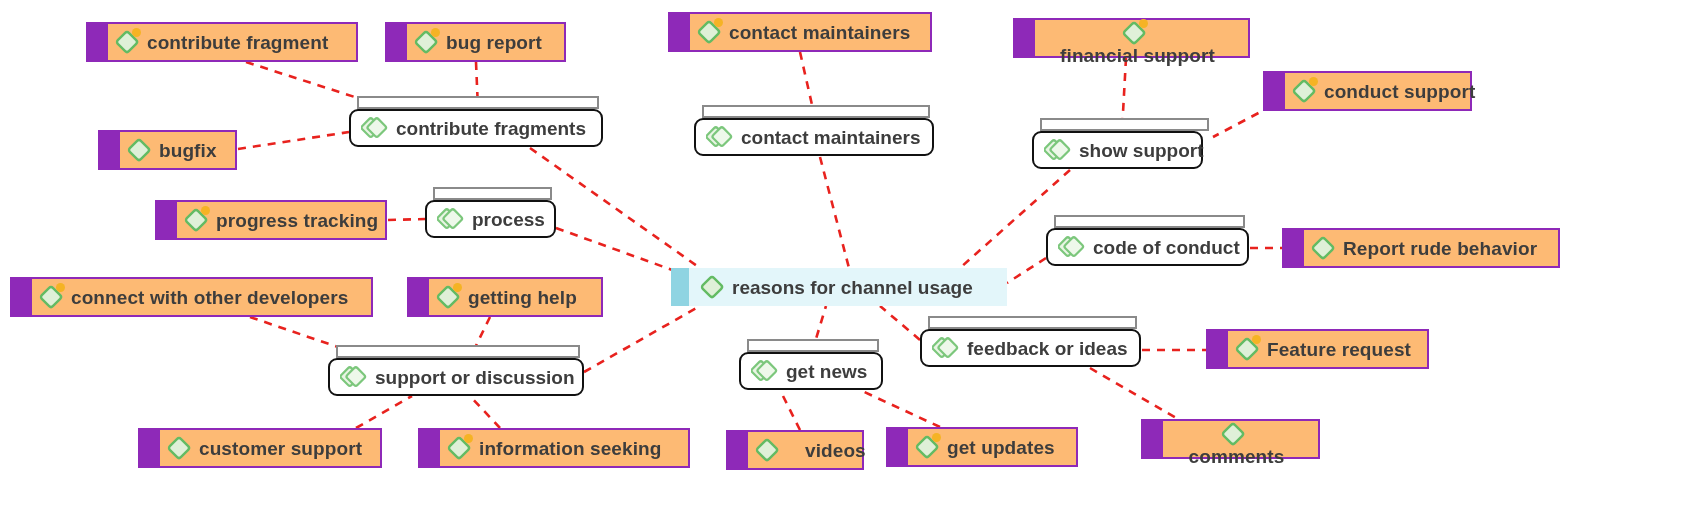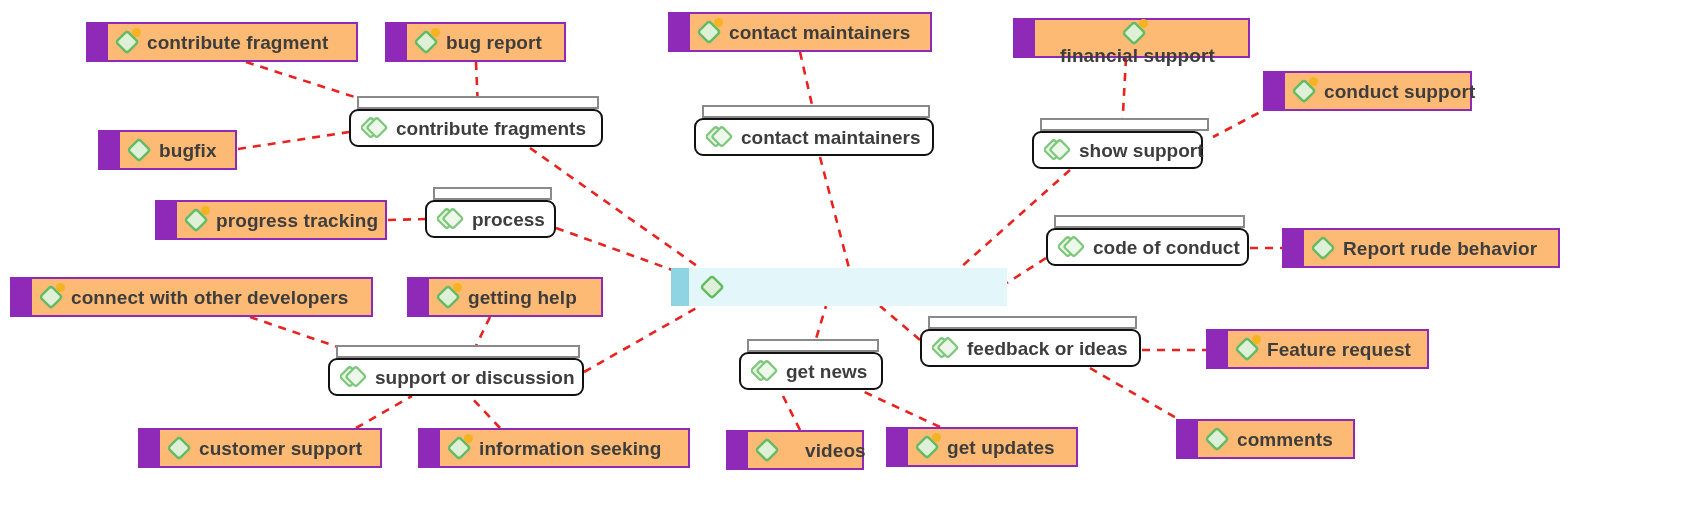--- a/index.html
+++ b/index.html
@@ -119,20 +119,21 @@
       <line x1="1090" y1="368" x2="1178" y2="419" stroke="#e8221e" stroke-width="2.6" stroke-dasharray="8 7" stroke-linecap="butt"></line>
     </svg>
   <div id="nodes">
       <div class="root" style="left: 689px; top: 268px; width: 318px;">
         <span class="bar"></span>
         <span class="ico">
           <svg width="26" height="26" viewBox="0 0 26 26">
             <rect x="5.2" y="5.2" width="15.6" height="15.6" rx="2.6" transform="rotate(45 13 13)" fill="#dff0d8" stroke="#63bb63" stroke-width="2.4"></rect>
           </svg>
         </span>
+        <span class="lbl">reasons for channel usage</span>
       </div>
       <div class="leaf" style="left: 108px; top: 22px; width: 250px;">
         <span class="bar"></span>
         <span class="ico">
           <svg width="26" height="26" viewBox="0 0 26 26">
             <rect x="5.2" y="5.2" width="15.6" height="15.6" rx="2.6" transform="rotate(45 13 13)" fill="#dff0d8" stroke="#63bb63" stroke-width="2.4"></rect>
           </svg>
           <span class="dot"></span>
         </span>
         <span class="lbl">contribute fragment</span>
@@ -346,21 +347,21 @@
       <div class="leaf" style="left: 908px; top: 427px; width: 170px;">
         <span class="bar"></span>
         <span class="ico">
           <svg width="26" height="26" viewBox="0 0 26 26">
             <rect x="5.2" y="5.2" width="15.6" height="15.6" rx="2.6" transform="rotate(45 13 13)" fill="#dff0d8" stroke="#63bb63" stroke-width="2.4"></rect>
           </svg>
           <span class="dot"></span>
         </span>
         <span class="lbl">get updates</span>
       </div>
-      <div class="leaf" style="left: 1198px; top: 419px; width: 157px;">
+      <div class="leaf" style="left: 1163px; top: 419px; width: 157px; flex-direction: column;">
         <span class="bar"></span>
         <span class="ico">
           <svg width="26" height="26" viewBox="0 0 26 26">
             <rect x="5.2" y="5.2" width="15.6" height="15.6" rx="2.6" transform="rotate(45 13 13)" fill="#dff0d8" stroke="#63bb63" stroke-width="2.4"></rect>
           </svg>
         </span>
         <span class="lbl">comments</span>
       </div>
     </div>
 </div>

